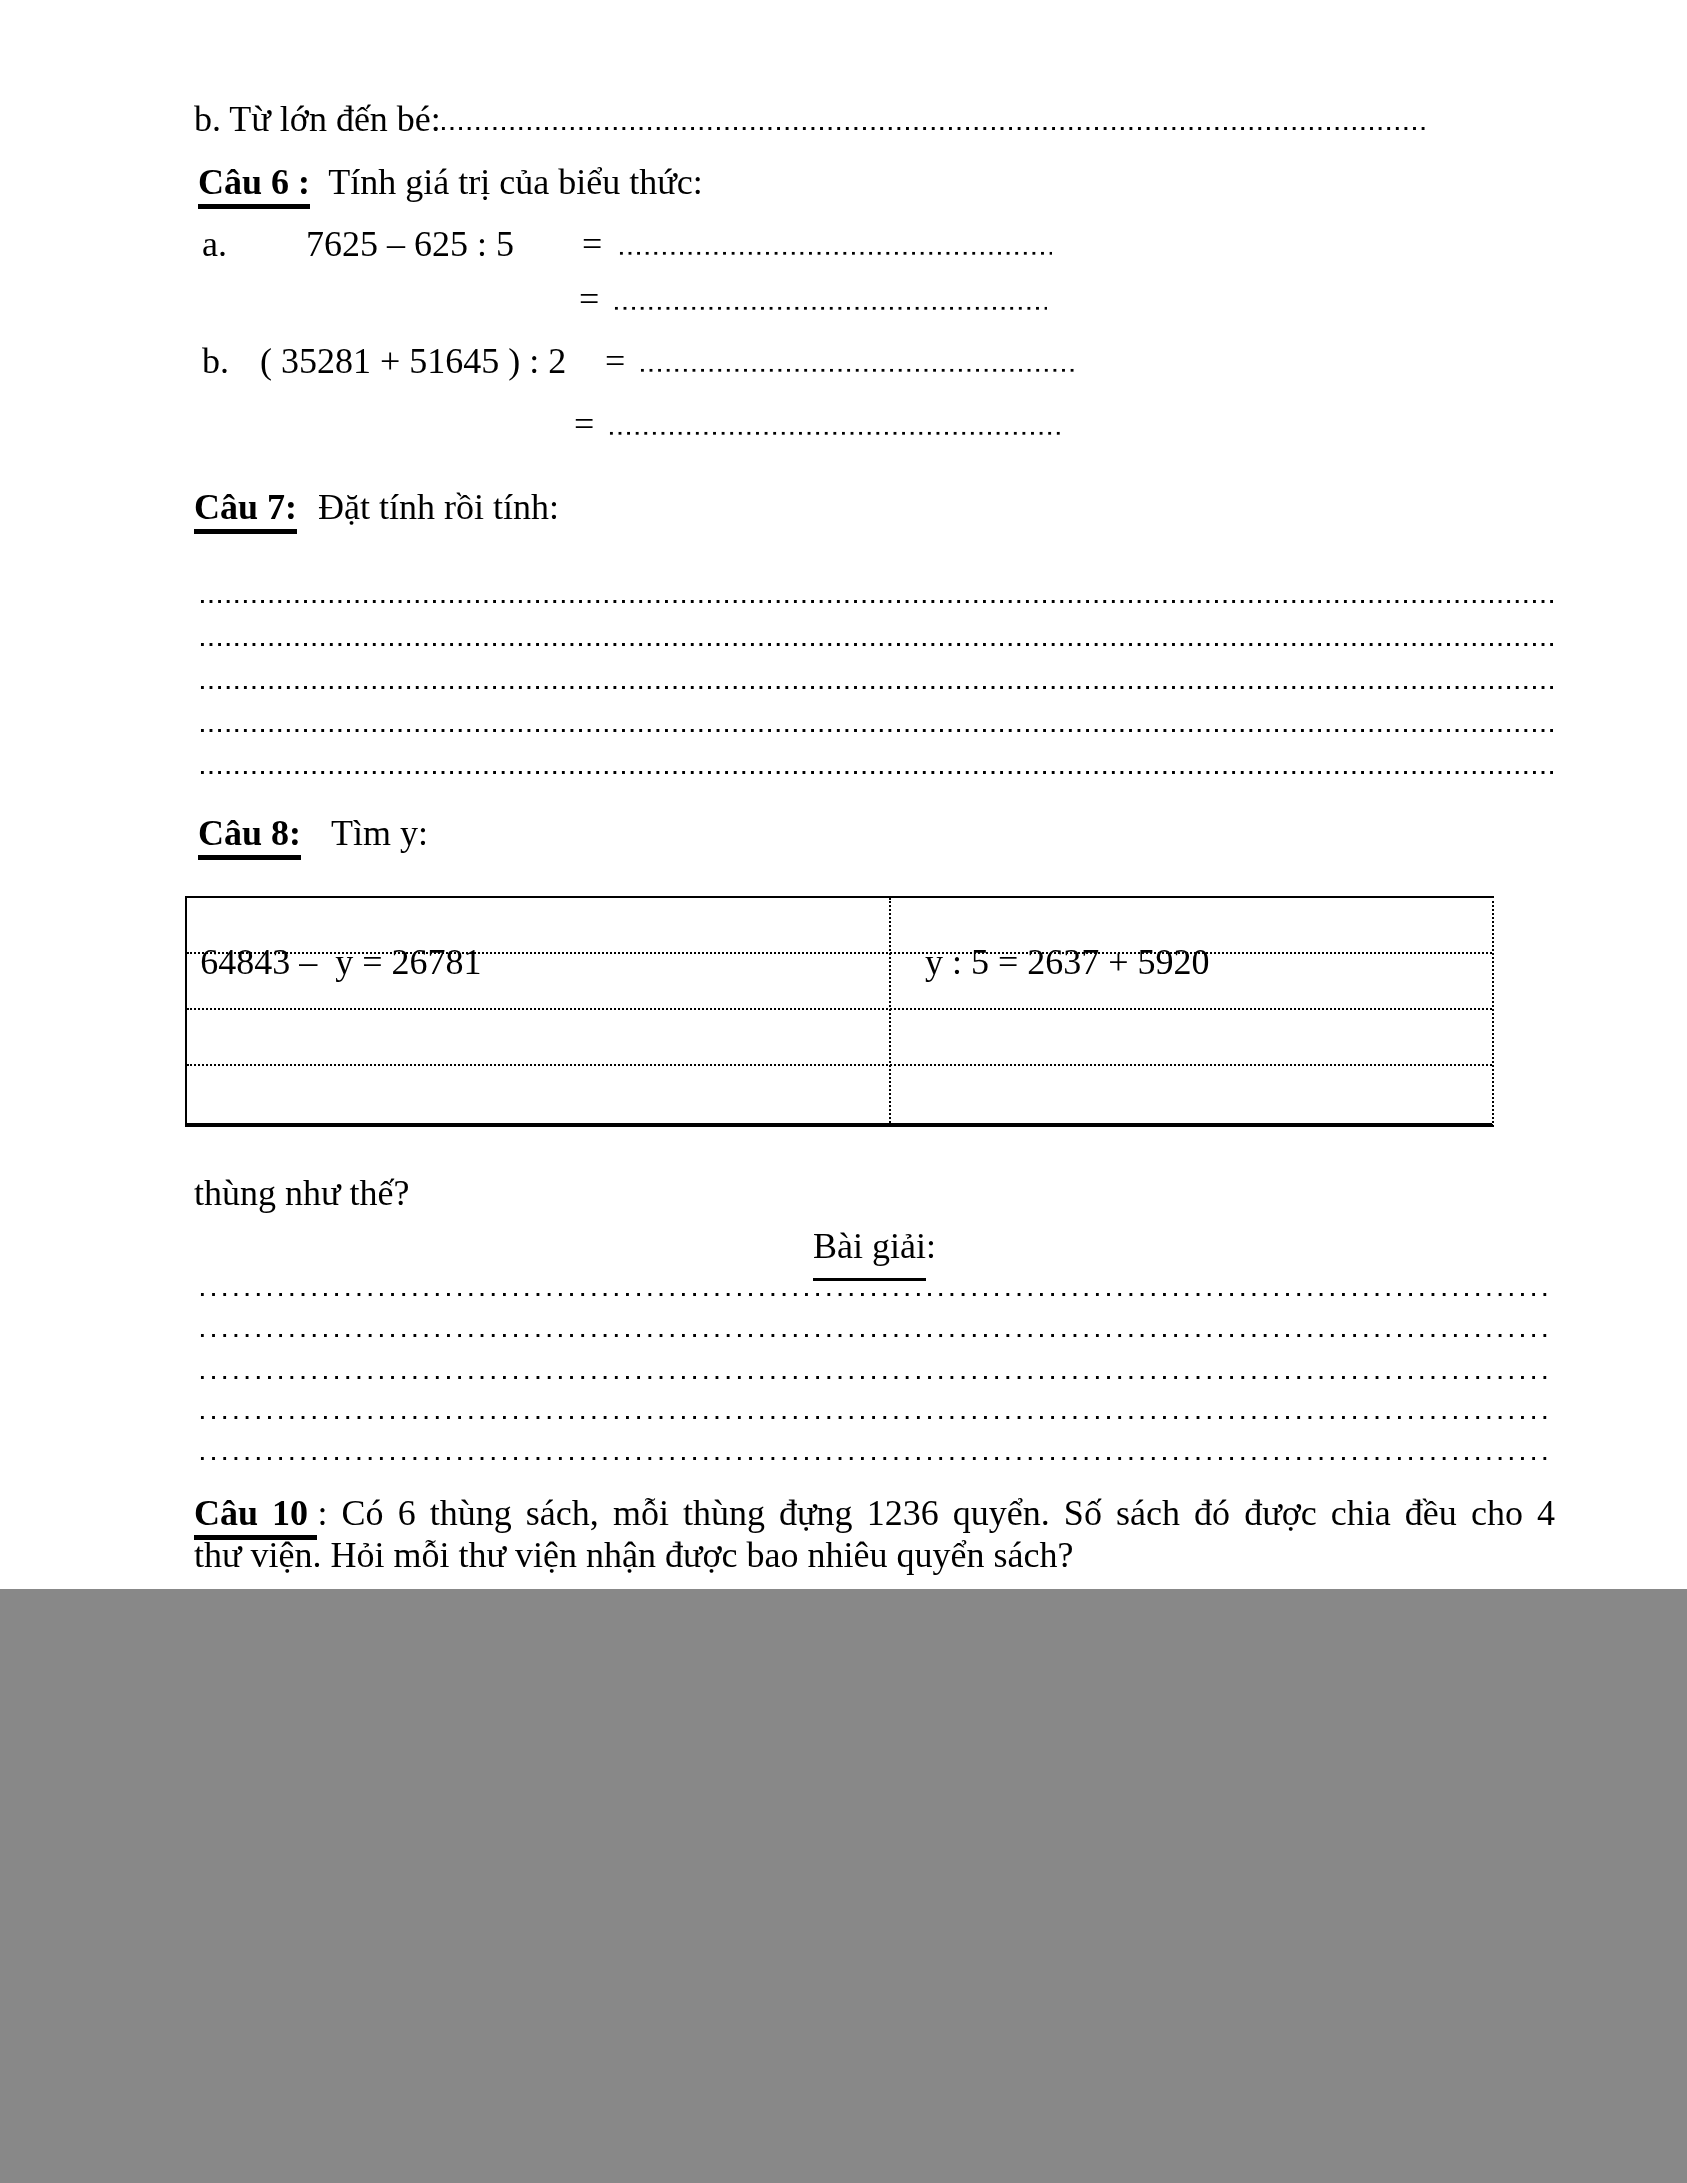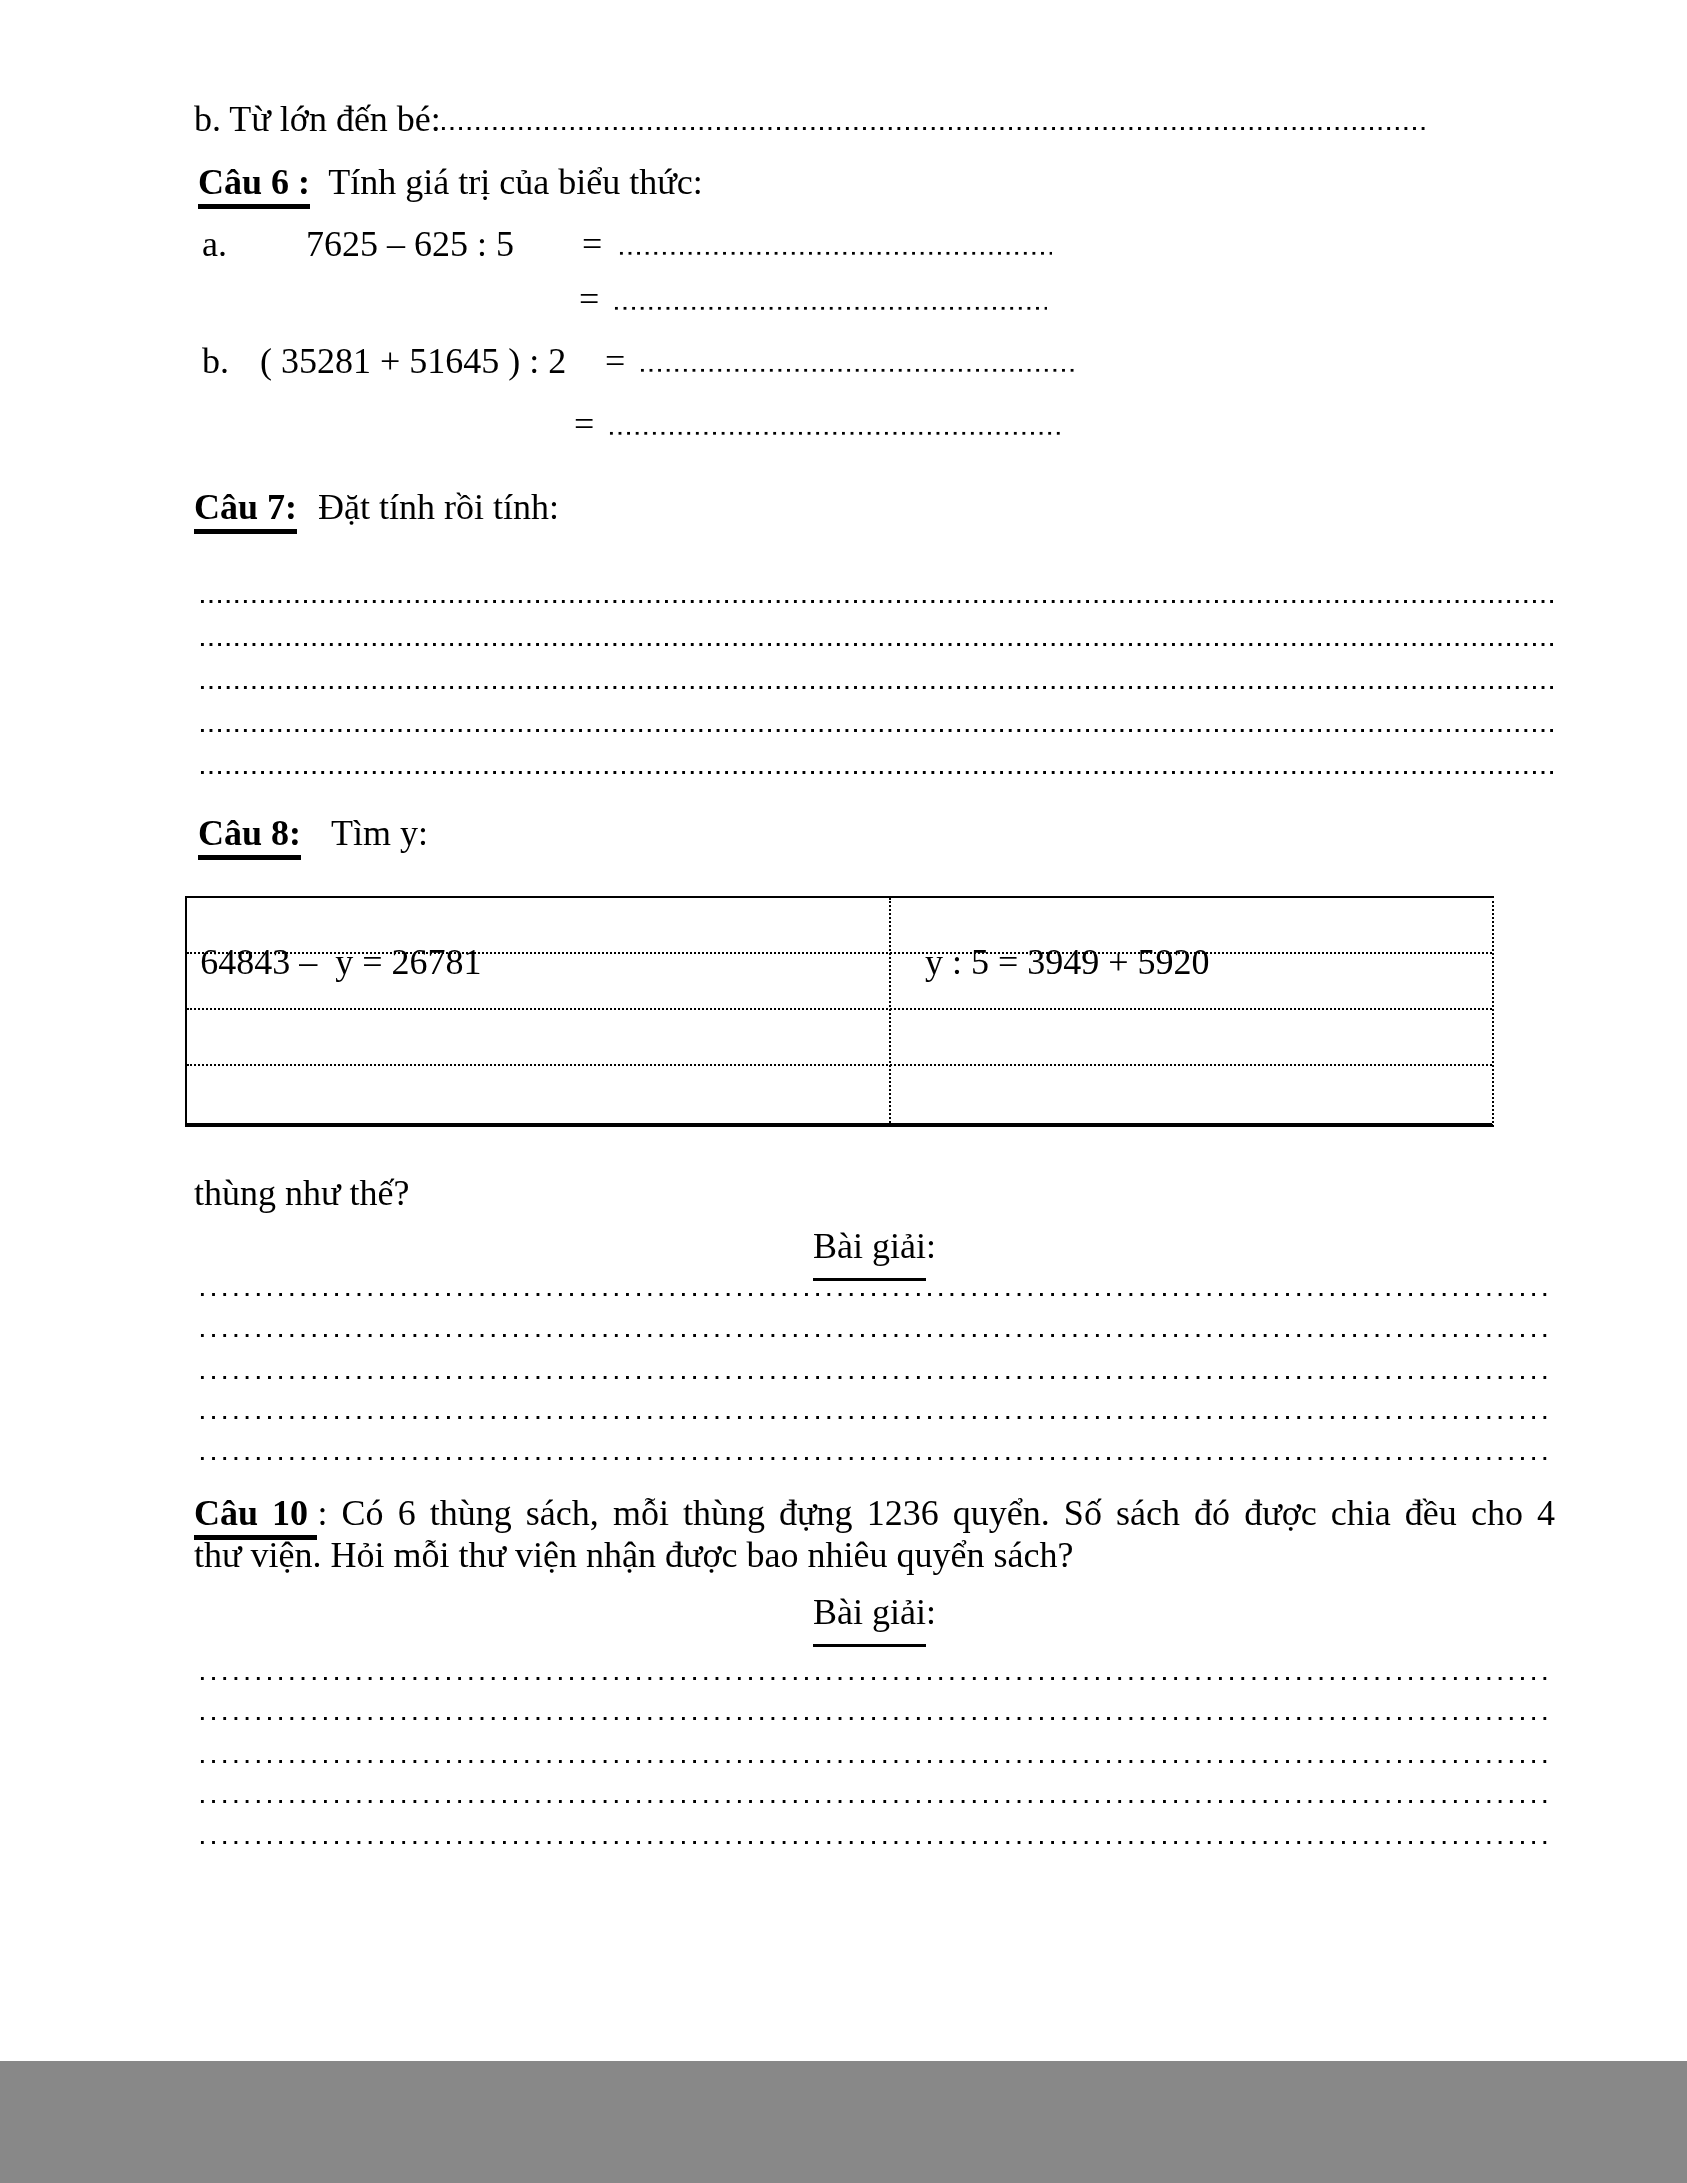--- a/index.html
+++ b/index.html
@@ -1,17 +1,17 @@
 <!DOCTYPE html>
 <html style="font-size:10.6px"><head>
 <meta charset="utf-8">
 <style>
   html,body{margin:0;padding:0;background:#888;}
   .page{
-    position:relative; width:1687px; height:2061px; background:#ffffff;
+    position:relative; width:1687px; height:1589px; background:#ffffff;
     font-family:"Liberation Serif","DejaVu Serif",serif; font-size:36px; color:#000;
     overflow:hidden; margin:0 auto;
   }
   .abs{position:absolute;}
   span{line-height:1.15;}
   .pre{white-space:pre;}
   .hu{font-weight:700; border-bottom:5.3px solid #000; padding-bottom:2px;}
   .su{border-bottom:3.3px solid #000; padding-bottom:12px;}
   .flexrow{display:flex; align-items:baseline;}
   .leader{height:4.6px; background-repeat:repeat-x;
@@ -92,21 +92,21 @@
     <span style="margin-left:21px;">Tìm y:</span>
   </div>
 
   <div class="table">
     <div class="trow"></div>
     <div class="trow"></div>
     <div class="trow"></div>
     <div class="trow last"></div>
     <div class="vdiv"></div>
     <span class="cell" style="left:13.2px;">64843 –  y = 26781</span>
-    <span class="cell" style="left:738px;">y : 5 = 3949 + 5920</span>
+    <span class="cell" style="left:738px;">y : 5 = 2637 + 5920</span>
   </div>
 
   <div class="abs" style="top:1172px; left:194px;">thùng như thế?</div>
 
   <div class="abs center" style="top:1225px; left:194px; width:1361px;">
     <span class="su">Bài giải</span><span>:</span>
   </div>
 
   <div class="lfine" style="left:200px; width:1353px; top:1292px;"></div>
   <div class="lfine" style="left:200px; width:1353px; top:1333px;"></div>

